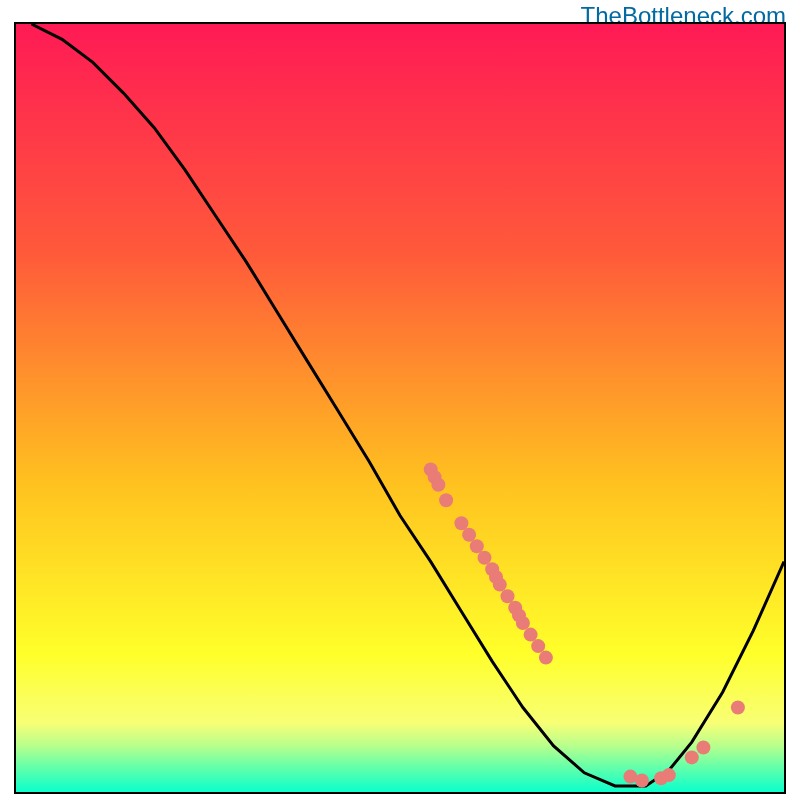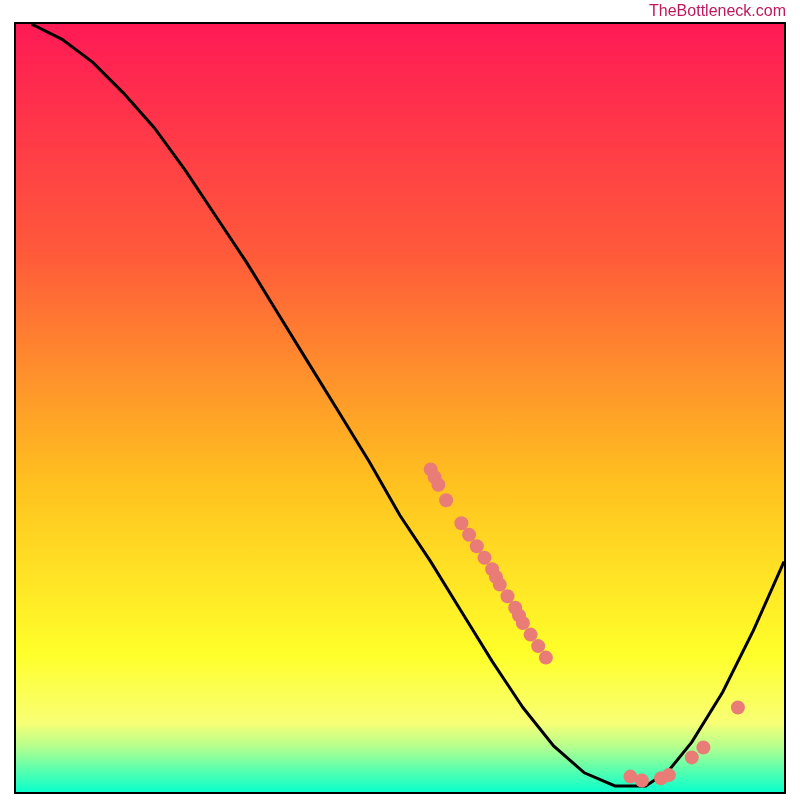--- a/index.html
+++ b/index.html
@@ -17,22 +17,22 @@
     width: 772px;
     height: 772px;
     border: 2px solid #000000;
     box-sizing: border-box;
   }
   .attribution {
     position: absolute;
     top: 2px;
     right: 14px;
     font-family: Arial, Helvetica, sans-serif;
-    font-size: 16px;
-    color: #be185d;
+    font-size: 24px;
+    color: #0369a1;
     font-weight: 500;
   }
   svg.plot {
     position: absolute;
     left: 0;
     top: 0;
   }
 </style>
 </head>
 <body>

